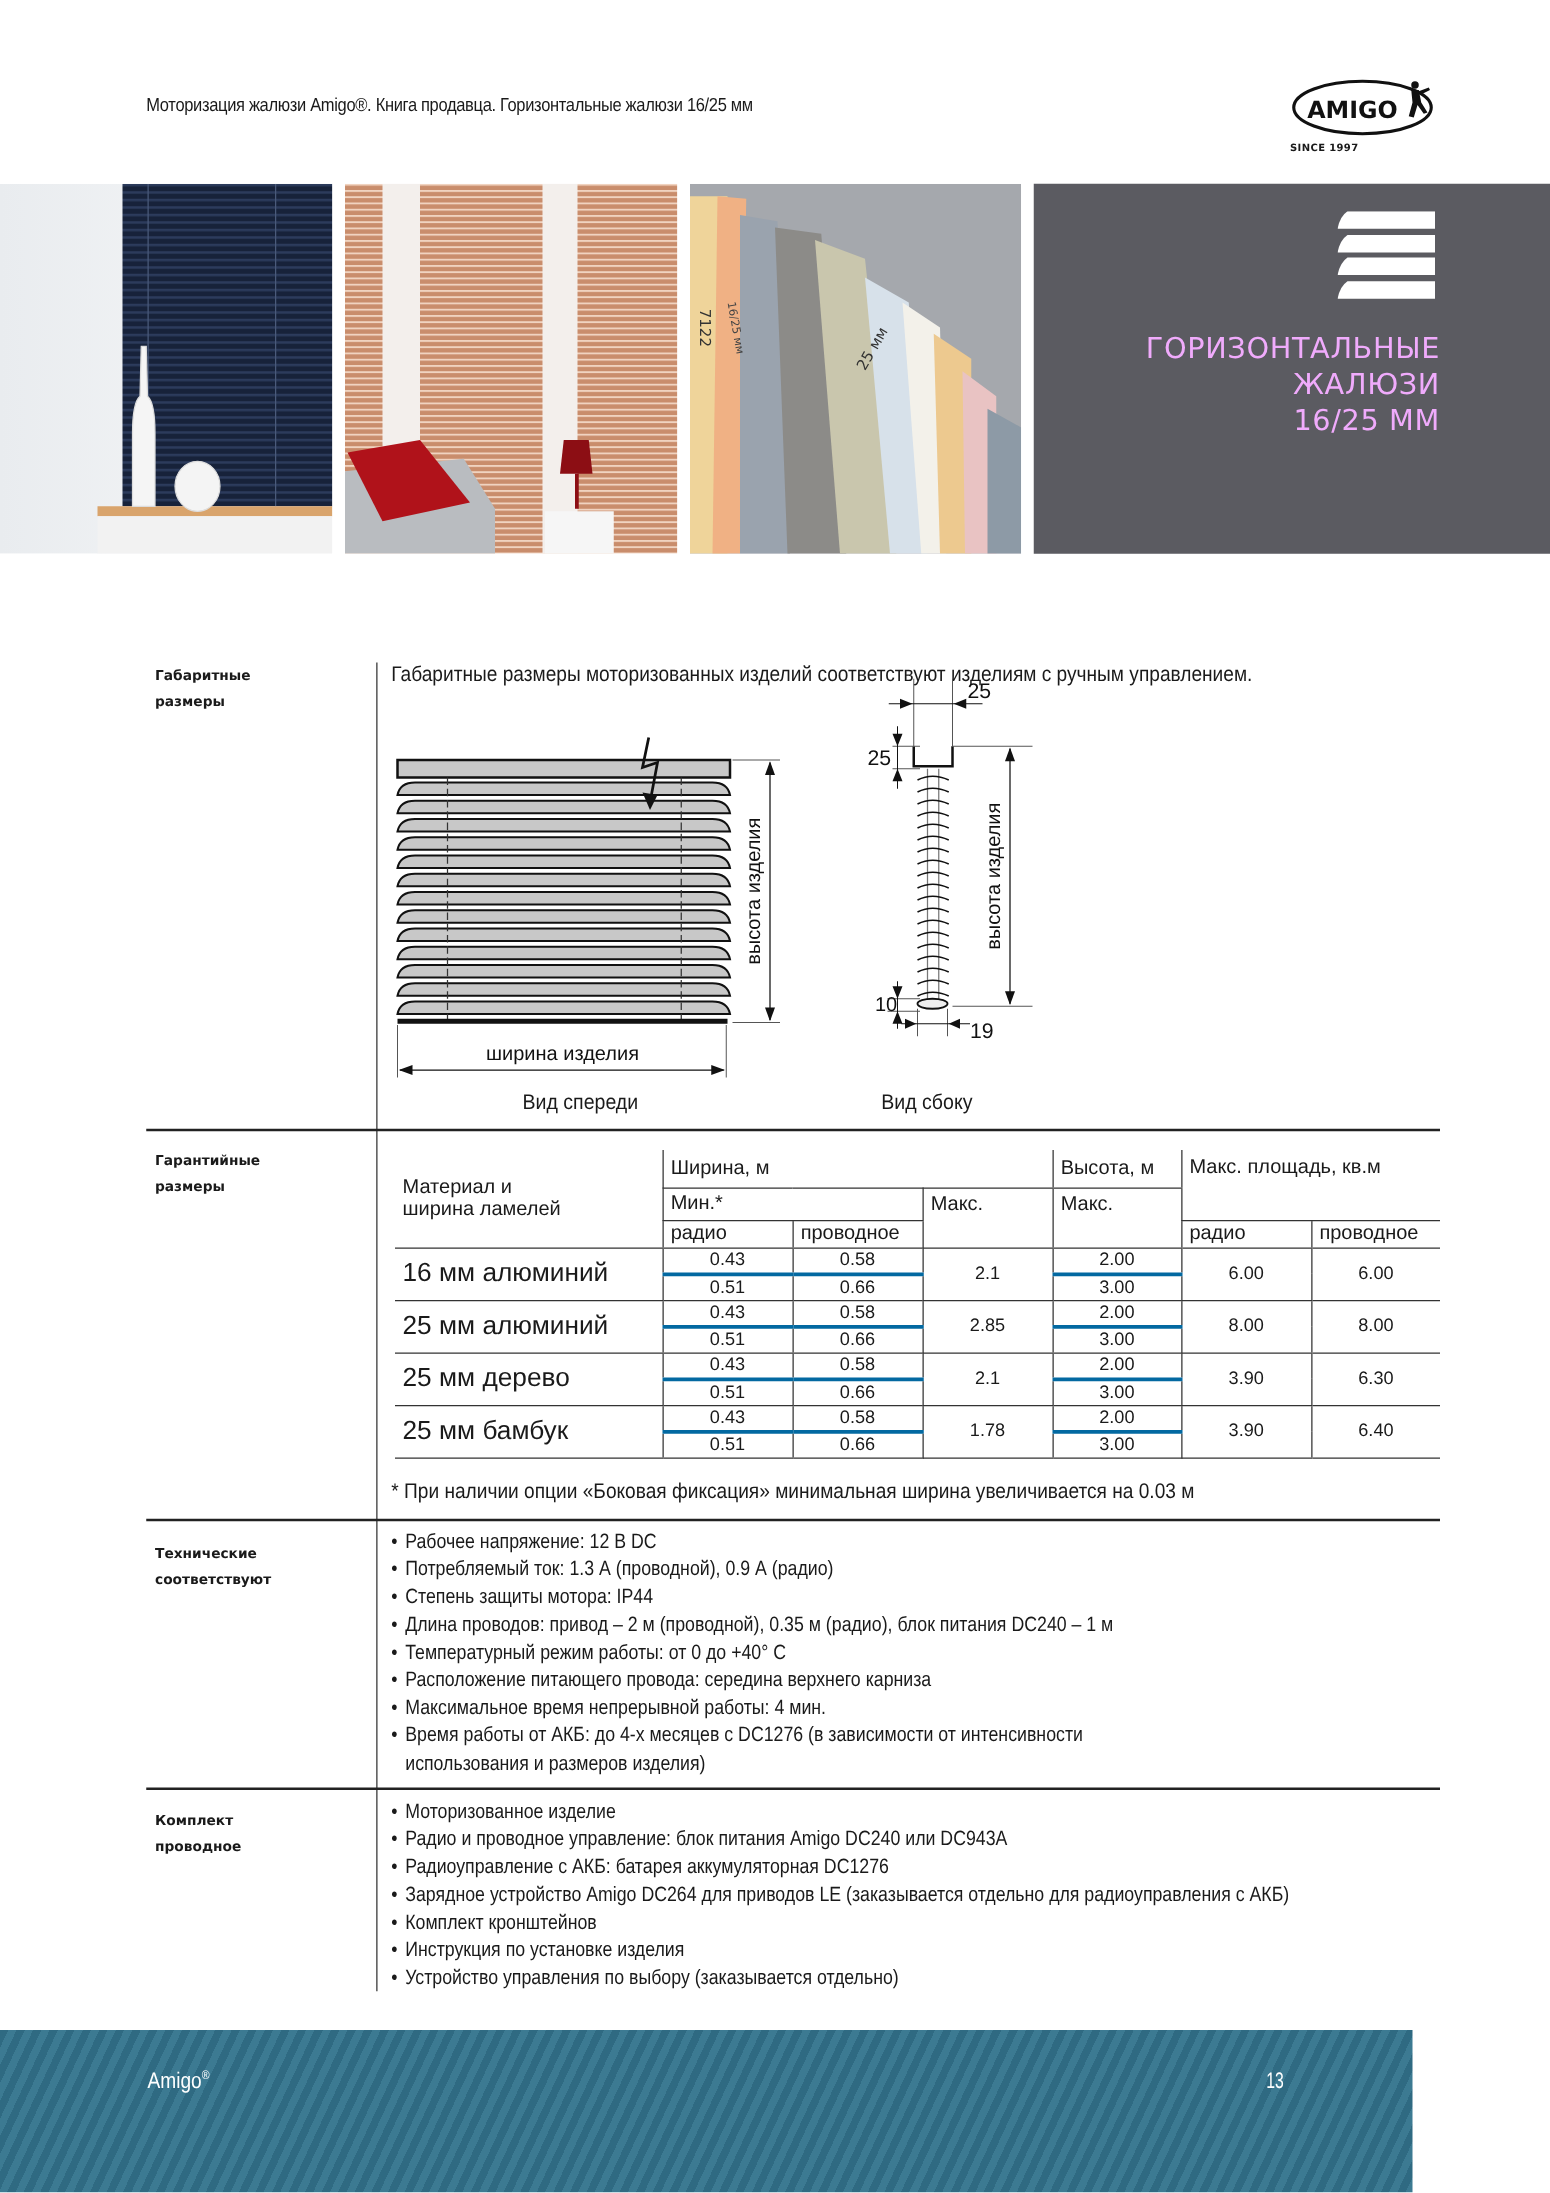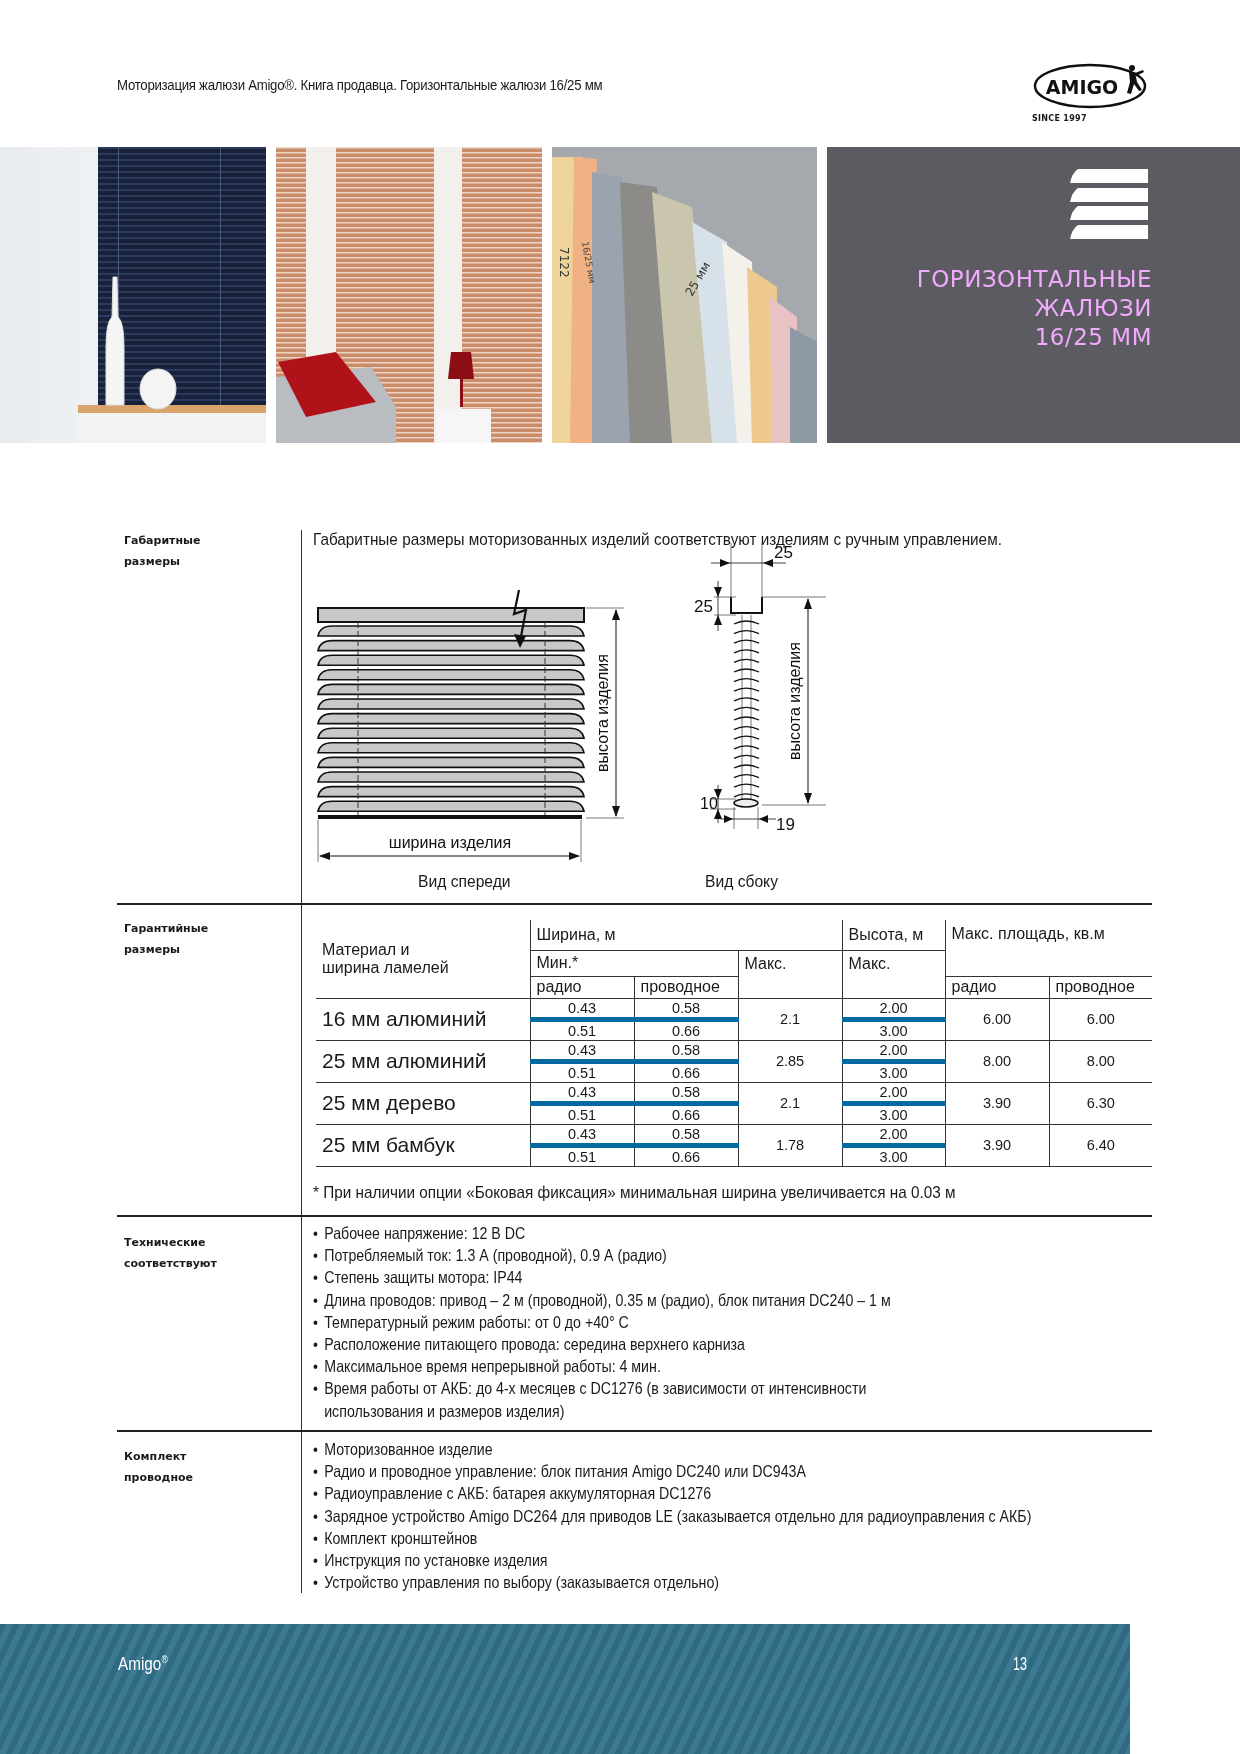--- a/index.html
+++ b/index.html
@@ -31,21 +31,21 @@
 
   .diagram { position: absolute; }
   .diagram svg { display: block; overflow: visible; }
   .diagram-caption { position: absolute; font-size: 17px; font-family: "Liberation Sans", sans-serif; transform: scaleX(0.92); transform-origin: left center; white-space: nowrap; }
 
   
   .spec-table { position: absolute; left: 316px; top: 920px; width: 836px; border-collapse: collapse; font-family: "Liberation Sans", sans-serif; font-size: 15.5px; }
   .spec-table td { padding: 0 6px; vertical-align: middle; white-space: nowrap; height: 21px; }
   .spec-table .bl { border-left: 1.5px solid #333; }
   .spec-table .bb { border-bottom: 1.5px solid #333; }
-  .spec-table .bbt { border-bottom: 5px solid #0369a1; }
+  .spec-table .bbt { border-bottom: 3px solid #0369a1; }
   .spec-table .center { text-align: center; font-size: 14.5px; }
   .spec-table .hdr { font-size: 16px; }
   .spec-table .mat { font-size: 21px; padding-left: 6px; }
   .footnote { position: absolute; left: 313px; top: 1183px; font-family: "Liberation Sans", sans-serif; font-size: 17px; white-space: nowrap; transform: scaleX(0.9); transform-origin: left center; }
 
   
   .bullets { position: absolute; left: 313px; list-style: none; font-family: "Liberation Sans", sans-serif; font-size: 16.5px; line-height: 22.2px; }
   .bullets li { white-space: nowrap; transform: scaleX(0.86); transform-origin: left center; }
   .bullets li .dot { display: inline-block; width: 13px; }
   .bullets li .cont { display: block; padding-left: 13px; }

